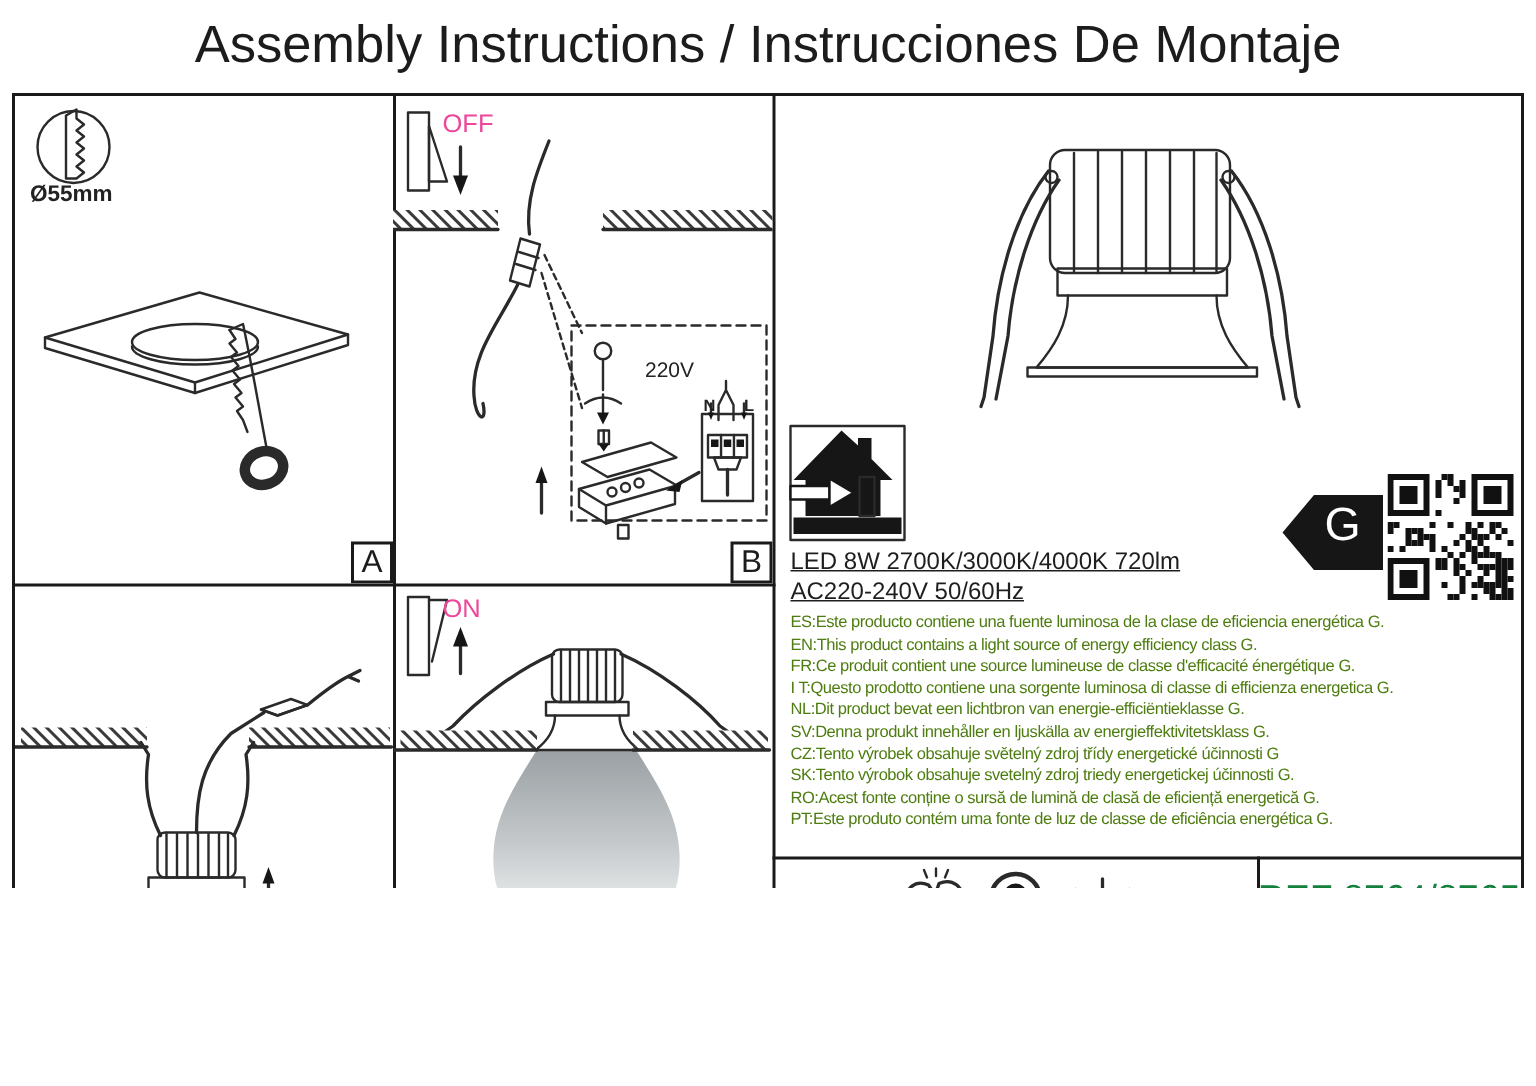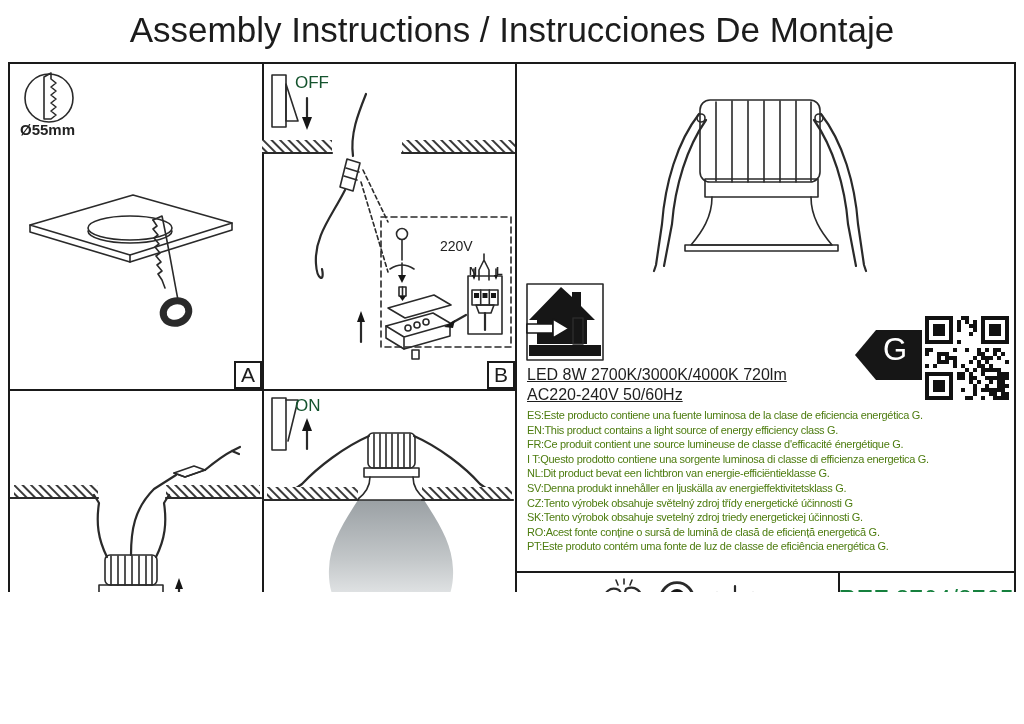--- a/index.html
+++ b/index.html
@@ -9,21 +9,21 @@
          font-size:35px;line-height:44px;letter-spacing:0;color:#1c1c1c;}
   #sheet{position:absolute;left:8px;top:62px;width:1008px;height:650px;
          border:2px solid #1a1a1a;box-sizing:border-box;}
   .inner{position:absolute;left:0;top:0;width:1004px;height:646px;}
   .vline,.hline{position:absolute;background:#1a1a1a;}
   .panel-label{position:absolute;width:28px;height:28px;box-sizing:border-box;
       border:2px solid #1a1a1a;display:flex;align-items:center;justify-content:center;
       font-size:21px;color:#1c1c1c;background:#fff;}
   .abs{position:absolute;}
   .smalltxt{font-size:15px;color:#222;font-weight:bold;}
-  .switchtxt{font-size:17px;color:#14532d;}
+  .switchtxt{font-size:17px;color:#ec4899;}
   .volt{font-size:14px;color:#222;}
   .nl{font-size:11px;font-weight:bold;color:#222;}
   #spec1,#spec2{position:absolute;left:517px;font-size:16px;color:#1e1e1e;text-decoration:underline;}
   #langs{position:absolute;left:517px;top:344px;width:486px;}
   #langs div{font-size:11px;line-height:14.6px;letter-spacing:-0.3px;
              color:#4d7c0f;white-space:nowrap;}
   #gletter{position:absolute;left:863px;top:268px;width:44px;text-align:center;
            font-size:31px;color:#fff;}
   #refcell{position:absolute;left:828px;top:507px;width:176px;height:57px;
            display:flex;align-items:center;justify-content:center;font-size:25px;color:#15803d;}
@@ -149,21 +149,21 @@
           <line class="w2" x1="223" y1="249" x2="223" y2="266"></line>
           <path class="w2" d="M204,251 L188,260"></path>
           <path class="f" d="M182,263 l11,-7 -2,8 z"></path>
         </g>
         <g>
           <line class="w2" x1="99" y1="278" x2="99" y2="256"></line>
           <path class="f" d="M95,258 h8 l-4,-11 z"></path>
         </g>
       </svg>
       <span class="abs switchtxt" style="left:285px;top:9px">OFF</span>
-      <span class="abs volt" style="left:430px;top:174px">220V</span>
+      <span class="abs volt" style="left:420px;top:174px">220V</span>
       <span class="abs nl" style="left:459px;top:201px">N</span>
       <span class="abs nl" style="left:486px;top:201px">L</span>
       <div class="panel-label" style="left:477px;top:297px">B</div>
 
       <svg class="draw abs" style="left:0;top:325px" width="252" height="321" viewBox="0 0 252 321">
         <g>
           <rect class="hatchf" x="4" y="96" width="84" height="13"></rect>
           <rect class="hatchf" x="156" y="96" width="94" height="13"></rect>
           <path class="w2" d="M0,109 H88 M156,109 H251"></path>
         </g>

